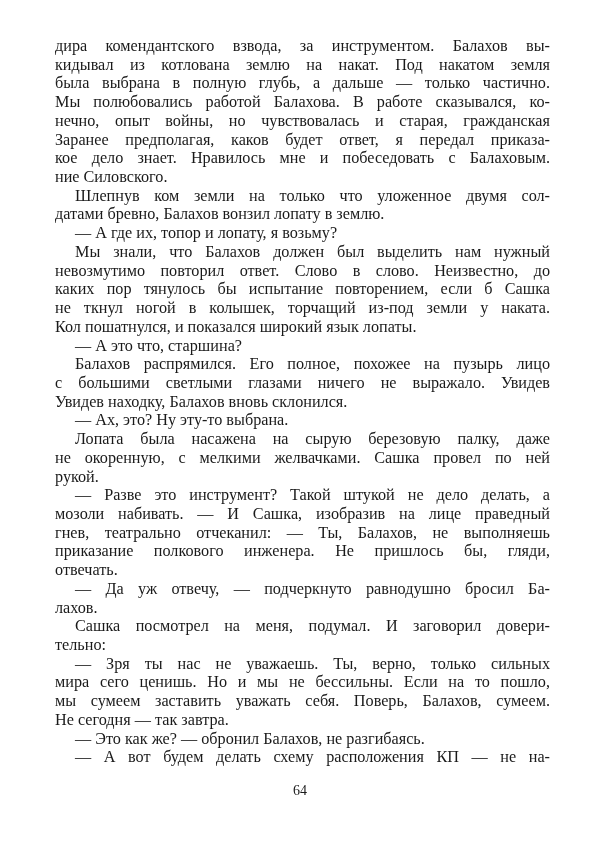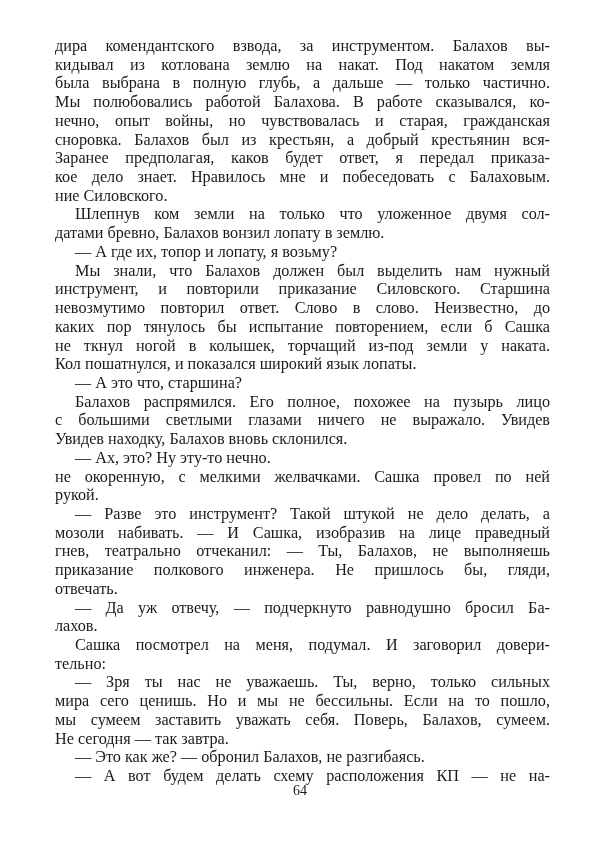--- a/index.html
+++ b/index.html
@@ -50,38 +50,37 @@
   </style>
 </head>
 <body>
 
 <div class="page">
   <span class="line">дира комендантского взвода, за инструментом. Балахов вы-</span>
   <span class="line">кидывал из котлована землю на накат. Под накатом земля</span>
   <span class="line">была выбрана в полную глубь, а дальше — только частично.</span>
   <span class="line">Мы полюбовались работой Балахова. В работе сказывался, ко-</span>
   <span class="line">нечно, опыт войны, но чувствовалась и старая, гражданская</span>
-  <span class="line">сноровка. Балахов был из крестьян, а добрый крестьянин вся-</span>
   <span class="line">Заранее предполагая, каков будет ответ, я передал приказа-</span>
   <span class="line">кое дело знает. Нравилось мне и побеседовать с Балаховым.</span>
   <span class="line last">ние Силовского.</span>
   <span class="line indent">Шлепнув ком земли на только что уложенное двумя сол-</span>
   <span class="line last">датами бревно, Балахов вонзил лопату в землю.</span>
   <span class="line indent last">— А где их, топор и лопату, я возьму?</span>
   <span class="line indent">Мы знали, что Балахов должен был выделить нам нужный</span>
-  <span class="line">инструмент, и повторили приказание Силовского. Старшина</span>
   <span class="line">невозмутимо повторил ответ. Слово в слово. Неизвестно, до</span>
   <span class="line">каких пор тянулось бы испытание повторением, если б Сашка</span>
   <span class="line">не ткнул ногой в колышек, торчащий из-под земли у наката.</span>
   <span class="line last">Кол пошатнулся, и показался широкий язык лопаты.</span>
   <span class="line indent last">— А это что, старшина?</span>
   <span class="line indent">Балахов распрямился. Его полное, похожее на пузырь лицо</span>
   <span class="line">с большими светлыми глазами ничего не выражало. Увидев</span>
   <span class="line last">Увидев находку, Балахов вновь склонился.</span>
-  <span class="line indent last">— Ах, это? Ну эту-то нечно.</span>
+  <span class="line indent last">— Ах, это? Ну эту-то выбрана.</span>
+  <span class="line indent">Лопата была насажена на сырую березовую палку, даже</span>
   <span class="line">не окоренную, с мелкими желвачками. Сашка провел по ней</span>
   <span class="line last">рукой.</span>
   <span class="line indent">— Разве это инструмент? Такой штукой не дело делать, а</span>
   <span class="line">мозоли набивать. — И Сашка, изобразив на лице праведный</span>
   <span class="line">гнев, театрально отчеканил: — Ты, Балахов, не выполняешь</span>
   <span class="line">приказание полкового инженера. Не пришлось бы, гляди,</span>
   <span class="line last">отвечать.</span>
   <span class="line indent">— Да уж отвечу, — подчеркнуто равнодушно бросил Ба-</span>
   <span class="line last">лахов.</span>
   <span class="line indent">Сашка посмотрел на меня, подумал. И заговорил довери-</span>

